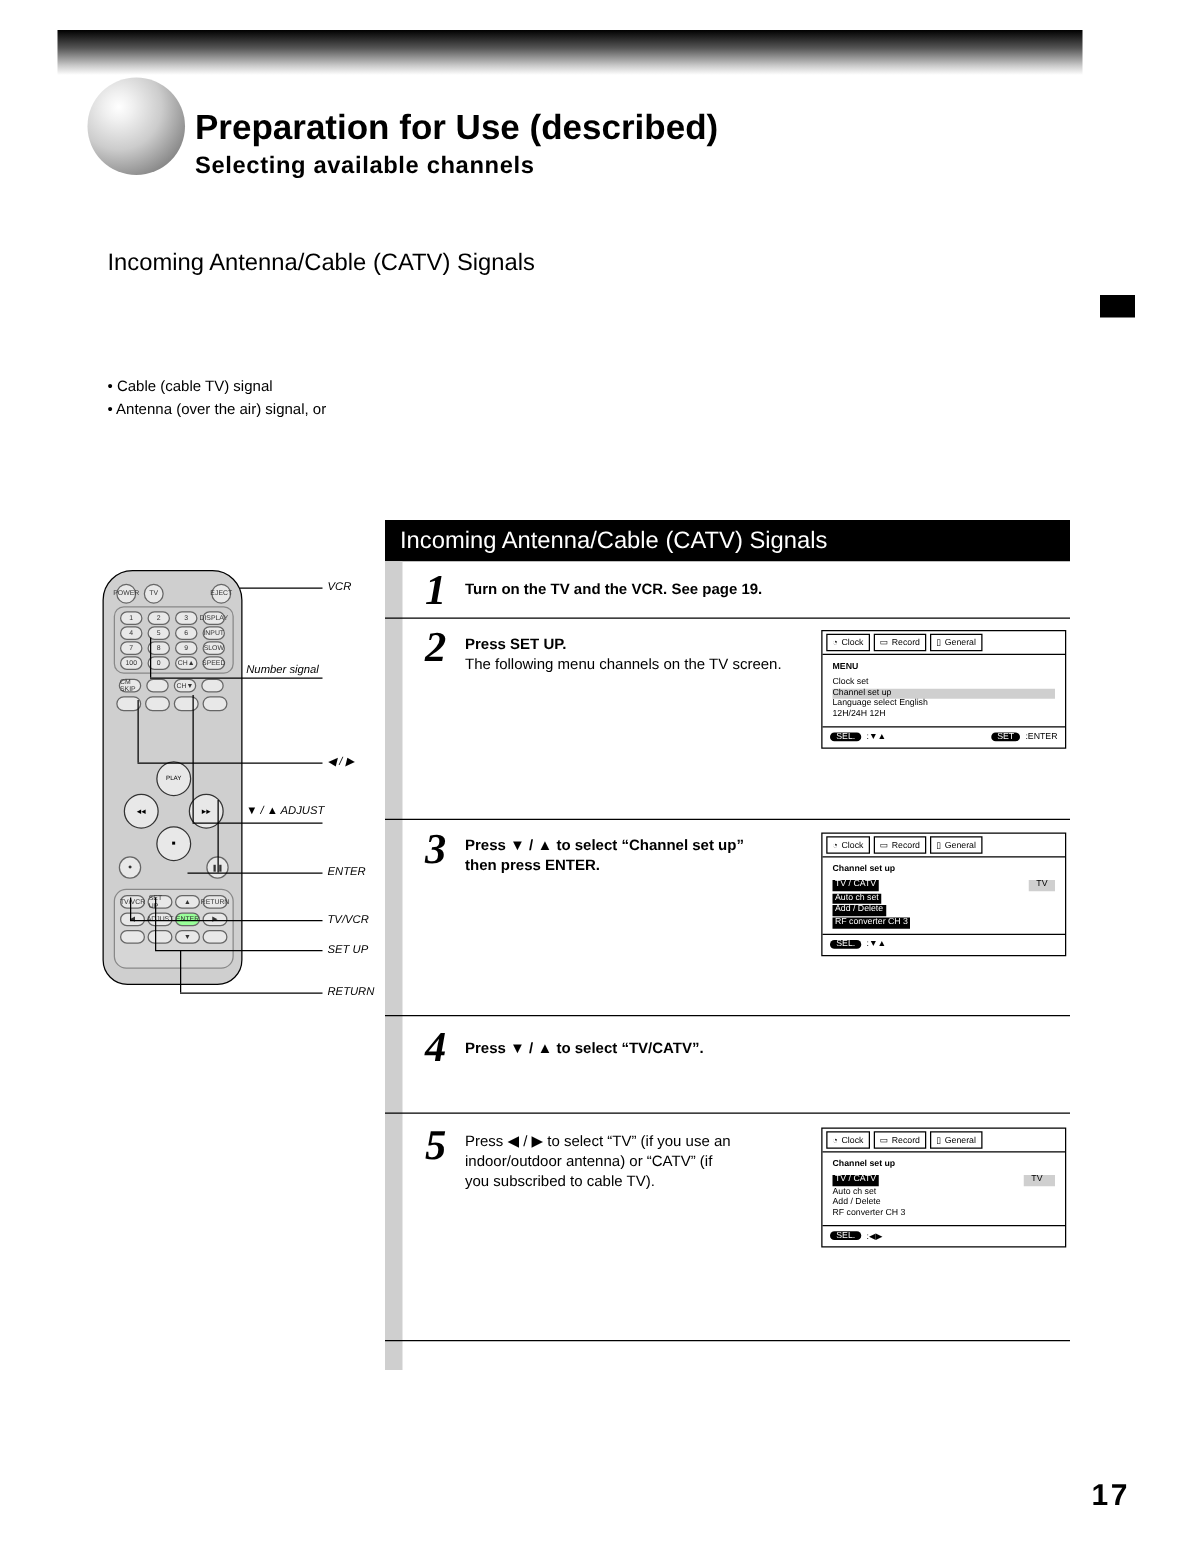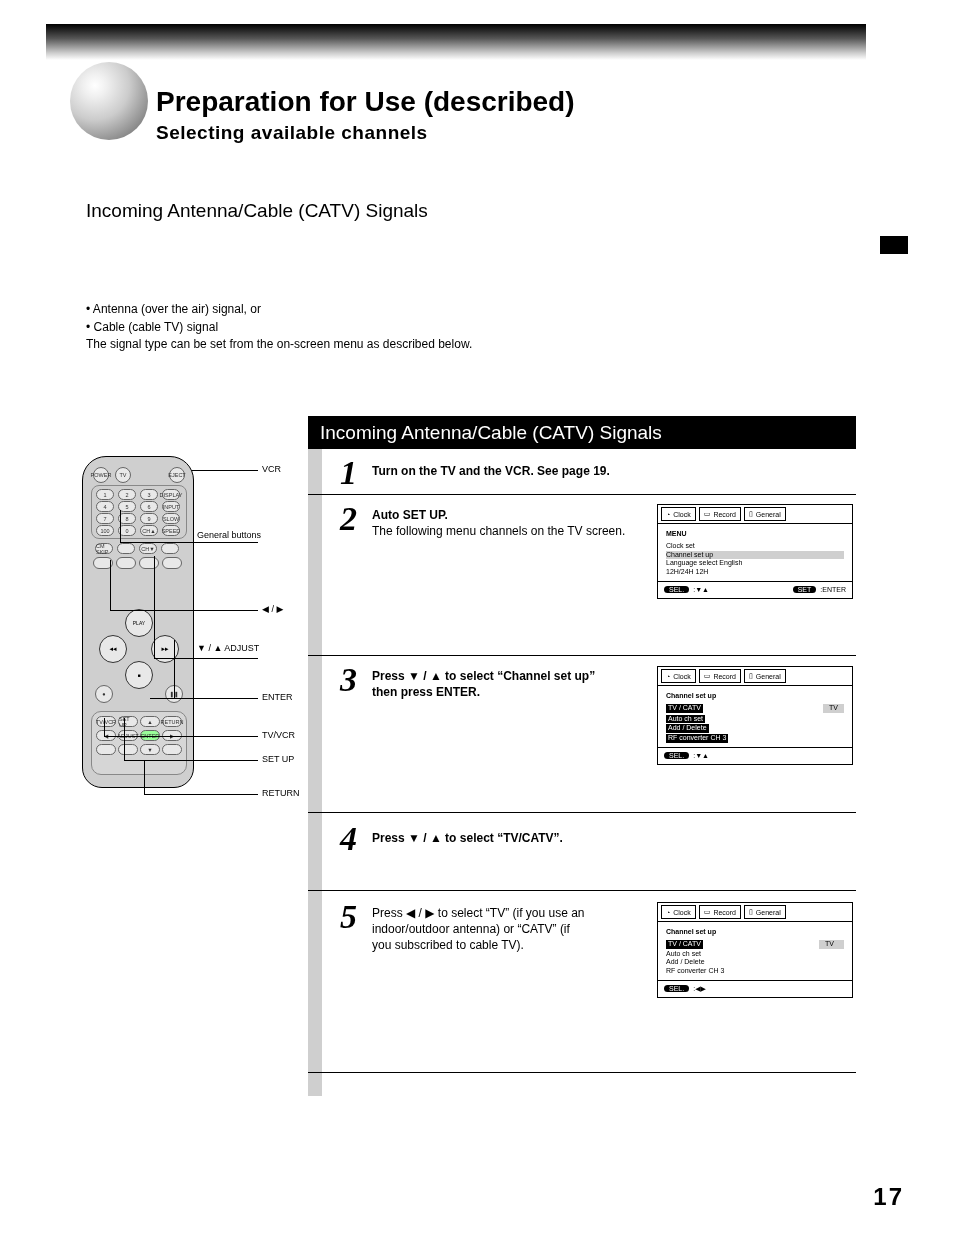--- a/index.html
+++ b/index.html
@@ -29,55 +29,54 @@
   .osd-hl{background:#cfcfcf;}
   .osd-hl-black{background:#000;color:#fff;}
   .osd-foot{border-top:1px solid #000;height:16px;display:flex;align-items:center;font-size:7px;padding:0 6px;gap:4px;}
   .osd-key{background:#000;color:#fff;border-radius:6px;padding:0 5px;display:inline-block;}
   .page-num{position:absolute;right:50px;bottom:24px;font-size:24px;font-weight:bold;letter-spacing:2px;}
   
   .remote{position:absolute;left:82px;top:456px;width:110px;height:330px;
     background:#cfcfcf;border:1px solid #000;border-radius:24px 24px 20px 20px;}
   .rm-btn{position:absolute;border:1px solid #666;background:#e8e8e8;border-radius:10px;font-size:5.5px;display:flex;align-items:center;justify-content:center;color:#333;}
   .rm-round{border-radius:50%;}
-  .rm-lbl{position:absolute;font-size:9px;color:#000;}
+  .rm-lbl{position:absolute;font-size:9px;color:#000;font-style:italic;}
   .rm-line{position:absolute;height:1px;background:#000;}
   .rm-dpad{position:absolute;width:70px;height:70px;left:20px;top:158px;}
   .rm-dpad .big{position:absolute;width:26px;height:26px;border:1px solid #333;border-radius:50%;background:#e8e8e8;font-size:5px;display:flex;align-items:center;justify-content:center;}
   .rm-lower{position:absolute;left:8px;top:254px;width:94px;height:62px;border:1px solid #888;border-radius:10px;background:#d6d6d6;}
 </style>
 </head>
 <body>
 <div class="page">
 
 <div class="top-grad"></div>
 <div class="sphere"></div>
 <div class="chapter-title">Preparation for Use (described)</div>
 <div class="chapter-title2">Selecting available channels</div>
 
 <div class="section-head">Incoming Antenna/Cable (CATV) Signals</div>
 <div class="bullets">
+  <div>• Cable (cable TV) signal</div>
   <div>• Antenna (over the air) signal, or</div>
-  <div>• Cable (cable TV) signal</div>
-</div>
-<div class="intro2">The signal type can be set from the on-screen menu as described below.</div>
+</div>
 <div class="black-tab"></div>
 
 <div class="black-bar">Incoming Antenna/Cable (CATV) Signals</div>
 <div class="gray-col"></div>
 
 <div class="step-num" style="left:340px;top:454px;">1</div>
 <div class="step-text" style="left:372px;top:463px;font-weight:bold;">
   <span>Turn on the TV and the VCR. See page 19.</span>
 </div>
 <div class="hr" style="top:494px;"></div>
 
 <div class="step-num" style="left:340px;top:500px;">2</div>
 <div class="step-text" style="left:372px;top:507px;">
-  <div style="font-weight:bold">Auto SET UP.</div>
+  <div style="font-weight:bold">Press SET UP.</div>
   <div>The following menu channels on the TV screen.</div>
 </div>
 <div class="osd" style="left:657px;top:504px;">
   <div class="osd-top">
     <div class="osd-tab">
           <span>◔</span>
           <span>Clock</span>
         </div>
     <div class="osd-tab">
           <span>▭</span>
@@ -241,21 +240,21 @@
     <div class="rm-btn" style="left:48px;top:32px;width:18px;height:9px">▼</div>
     <div class="rm-btn" style="left:70px;top:32px;width:18px;height:9px"></div>
   </div>
 </div>
 
 <div class="rm-line" style="left:192px;top:470px;width:66px"></div>
 <div class="rm-lbl" style="left:262px;top:464px">VCR</div>
 
 <div class="rm-line" style="left:120px;top:510px;width:1px;height:32px;background:#000"></div>
 <div class="rm-line" style="left:120px;top:542px;width:138px"></div>
-<div class="rm-lbl" style="left:197px;top:530px;width:80px">General buttons</div>
+<div class="rm-lbl" style="left:197px;top:530px;width:80px">Number signal</div>
 
 <div class="rm-line" style="left:154px;top:556px;width:1px;height:102px;background:#000"></div>
 <div class="rm-line" style="left:154px;top:658px;width:104px"></div>
 <div class="rm-lbl" style="left:197px;top:643px;width:70px">▼ / ▲  ADJUST</div>
 
 <div class="rm-line" style="left:110px;top:560px;width:1px;height:50px;background:#000"></div>
 <div class="rm-line" style="left:110px;top:610px;width:148px"></div>
 <div class="rm-lbl" style="left:262px;top:604px">◀ / ▶</div>
 
 <div class="rm-line" style="left:174px;top:640px;width:1px;height:58px;background:#000"></div>

